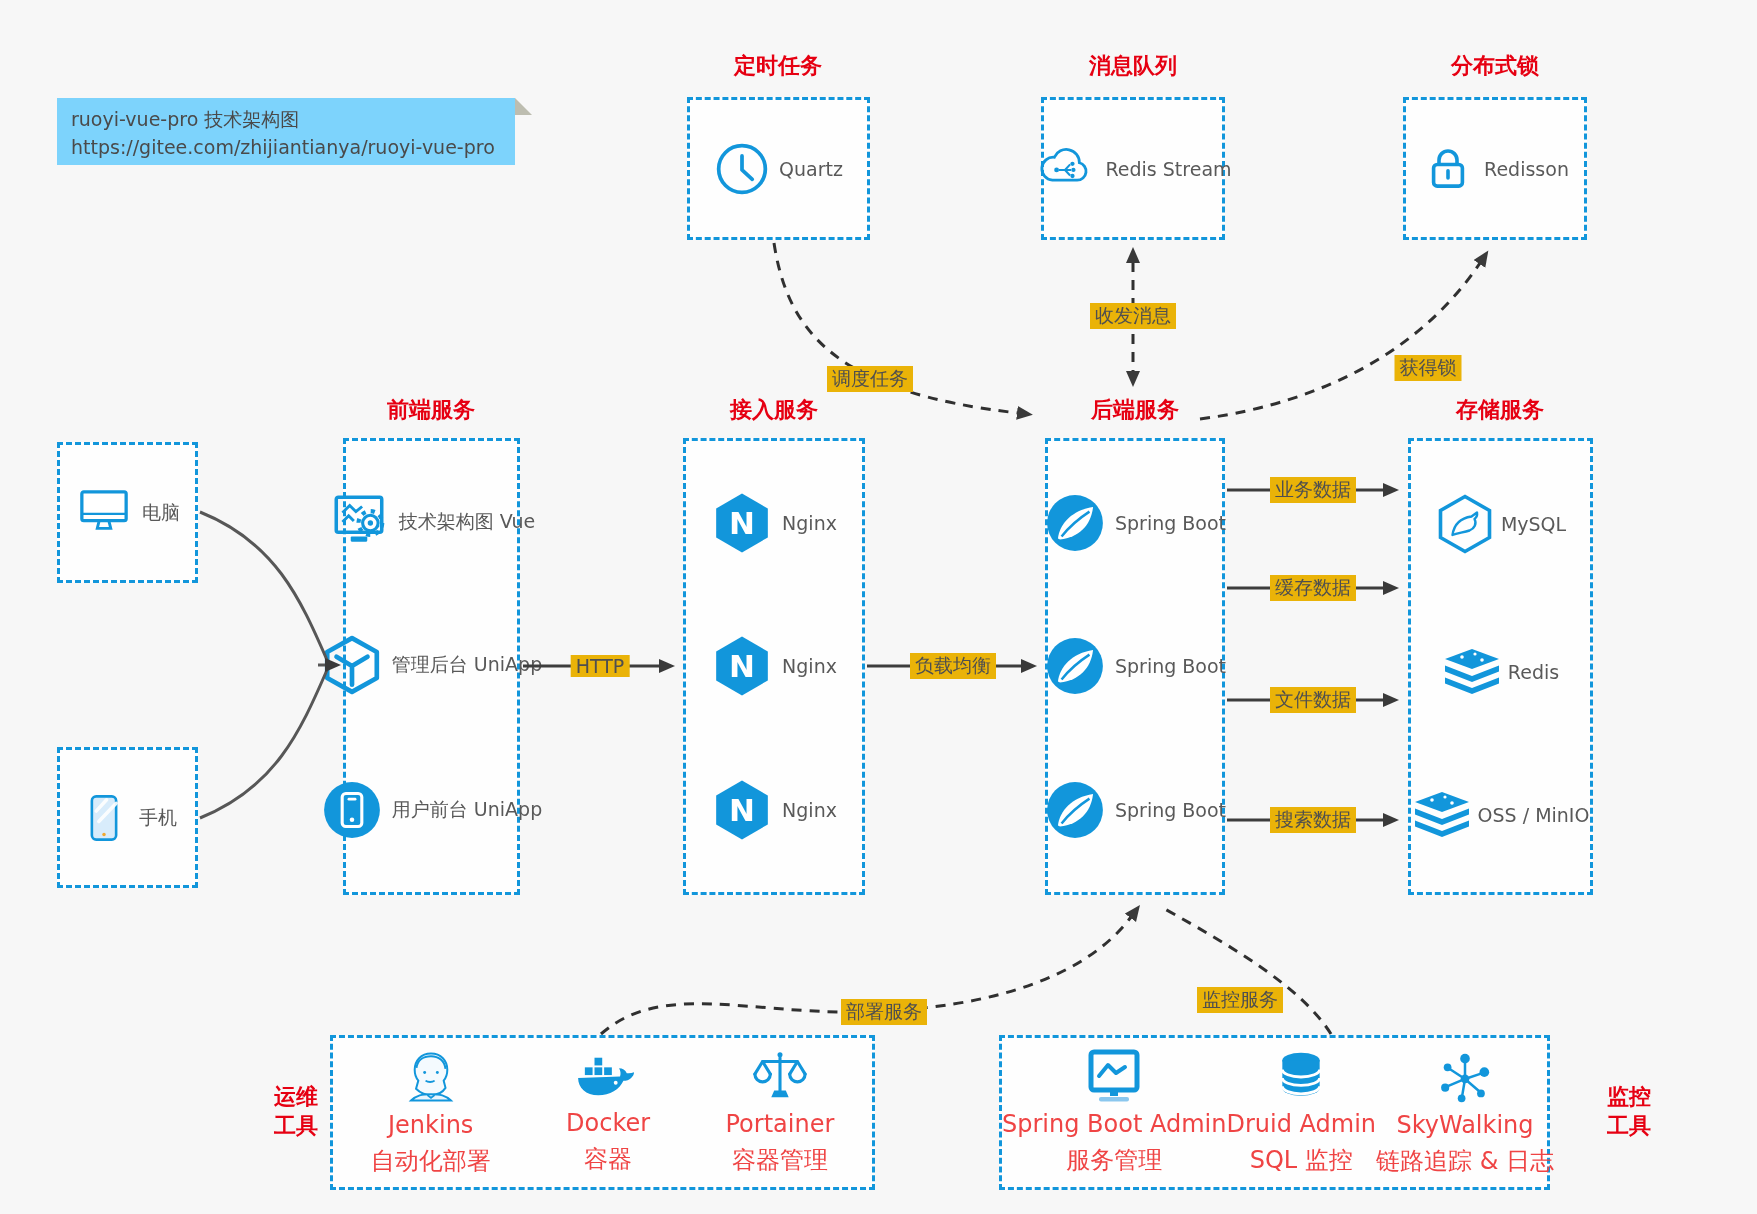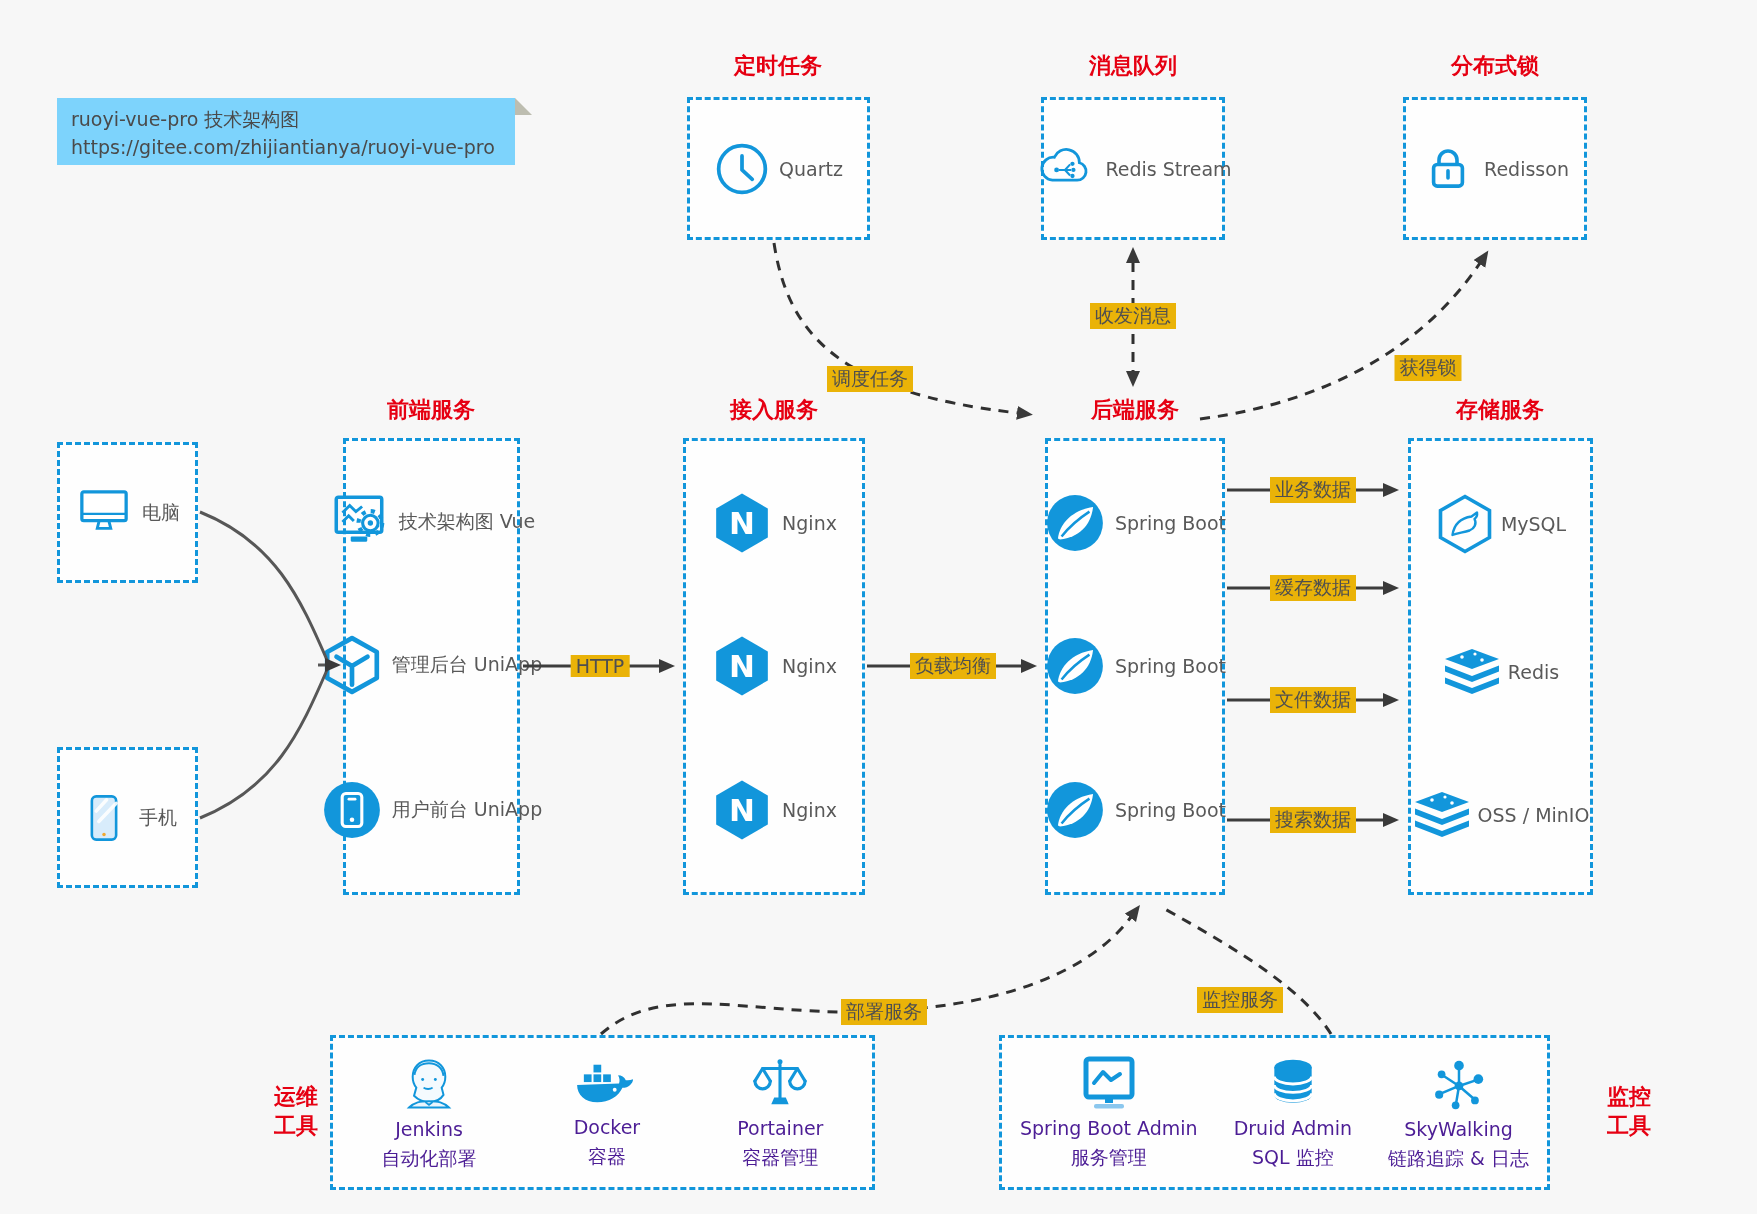--- a/index.html
+++ b/index.html
@@ -10,21 +10,21 @@
   .gbox { position: absolute; background: #fefefe; border: 3px dashed #1296db; }
   .vcol { display: flex; flex-direction: column; justify-content: space-around; align-items: center; padding: 10px 0; }
   .ccell { display: flex; flex-direction: column; justify-content: center; align-items: center; gap: 10px; }
   .hrow { display: flex; flex-direction: row; justify-content: space-around; align-items: center; }
 
   .gtitle { position: absolute; transform: translate(-50%,-50%); color: #e60012; font-weight: bold;
             font-size: 22px; white-space: nowrap; text-align: center; line-height: 1.3; }
   .item { display: flex; align-items: center; gap: 9px; }
   .ilabel { color: #595959; font-size: 19px; white-space: nowrap; text-align: center; }
   .bitem { display: flex; flex-direction: column; align-items: center; gap: 4px; }
-  .bname, .bdesc { color: #4c1d95; font-size: 19px; white-space: nowrap; text-align: right; line-height: 1.3; }
+  .bname, .bdesc { color: #ef4444; font-size: 24px; white-space: nowrap; text-align: right; line-height: 1.3; }
 
   .elabel { position: absolute; transform: translate(-50%,-50%); background: #eab308; padding: 0 5px;
             color: #4f4f4f; font-size: 19px; white-space: nowrap; z-index: 30; }
 
   .note { position: absolute; left: 57px; top: 98px; width: 458px; height: 67px; background: #7dd3fc;
           padding: 8px 14px; z-index: 5; }
   .note-line { color: #4a4a4a; font-size: 19px; line-height: 1.45; white-space: nowrap; }
   .note-fold { position: absolute; right: -17px; top: 0; width: 0; height: 0;
                border-bottom: 17px solid #bdbdb0; border-right: 17px solid transparent; }
 

